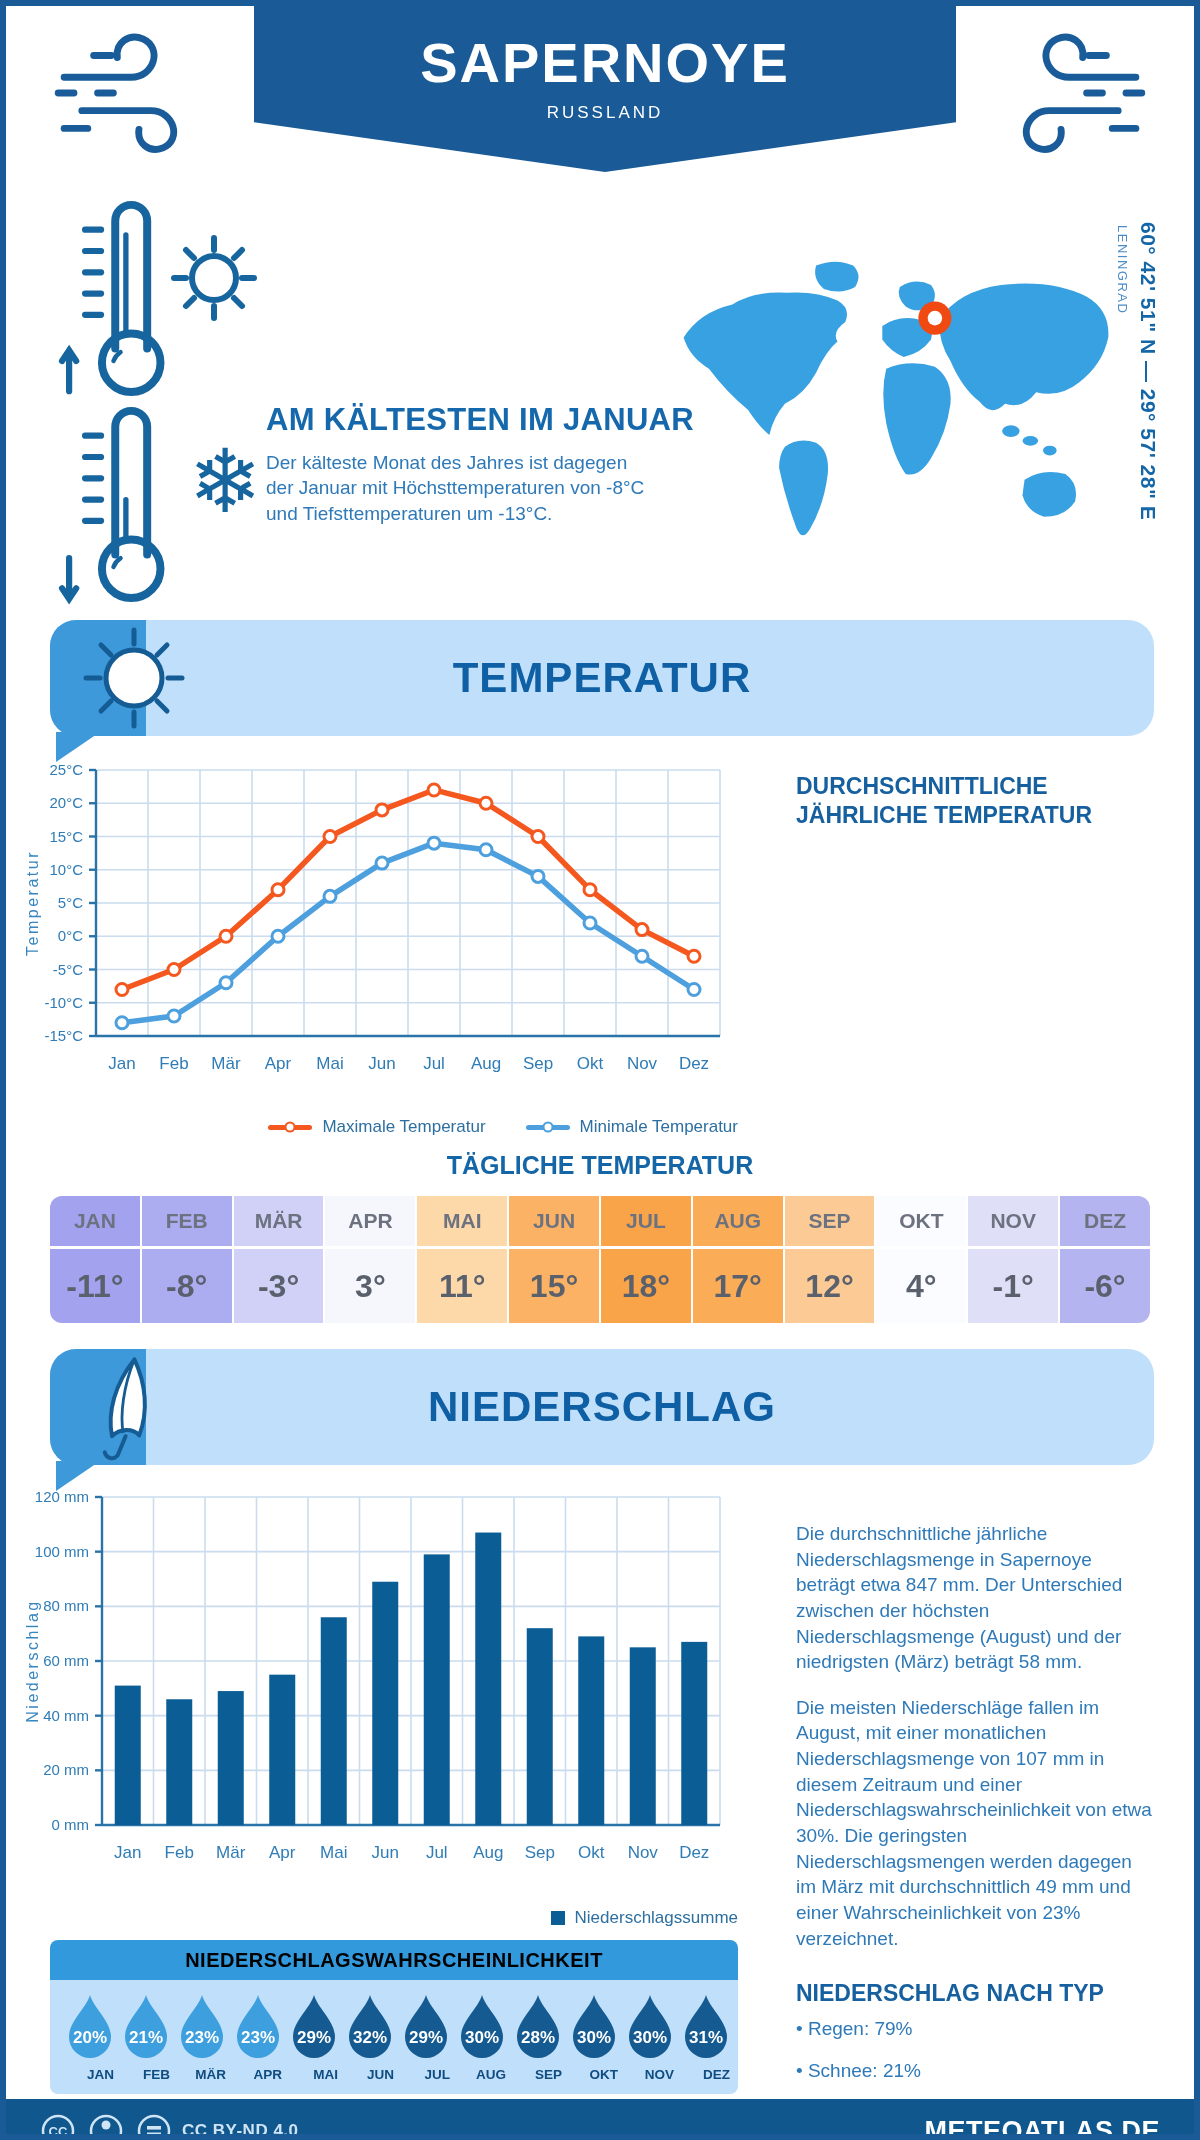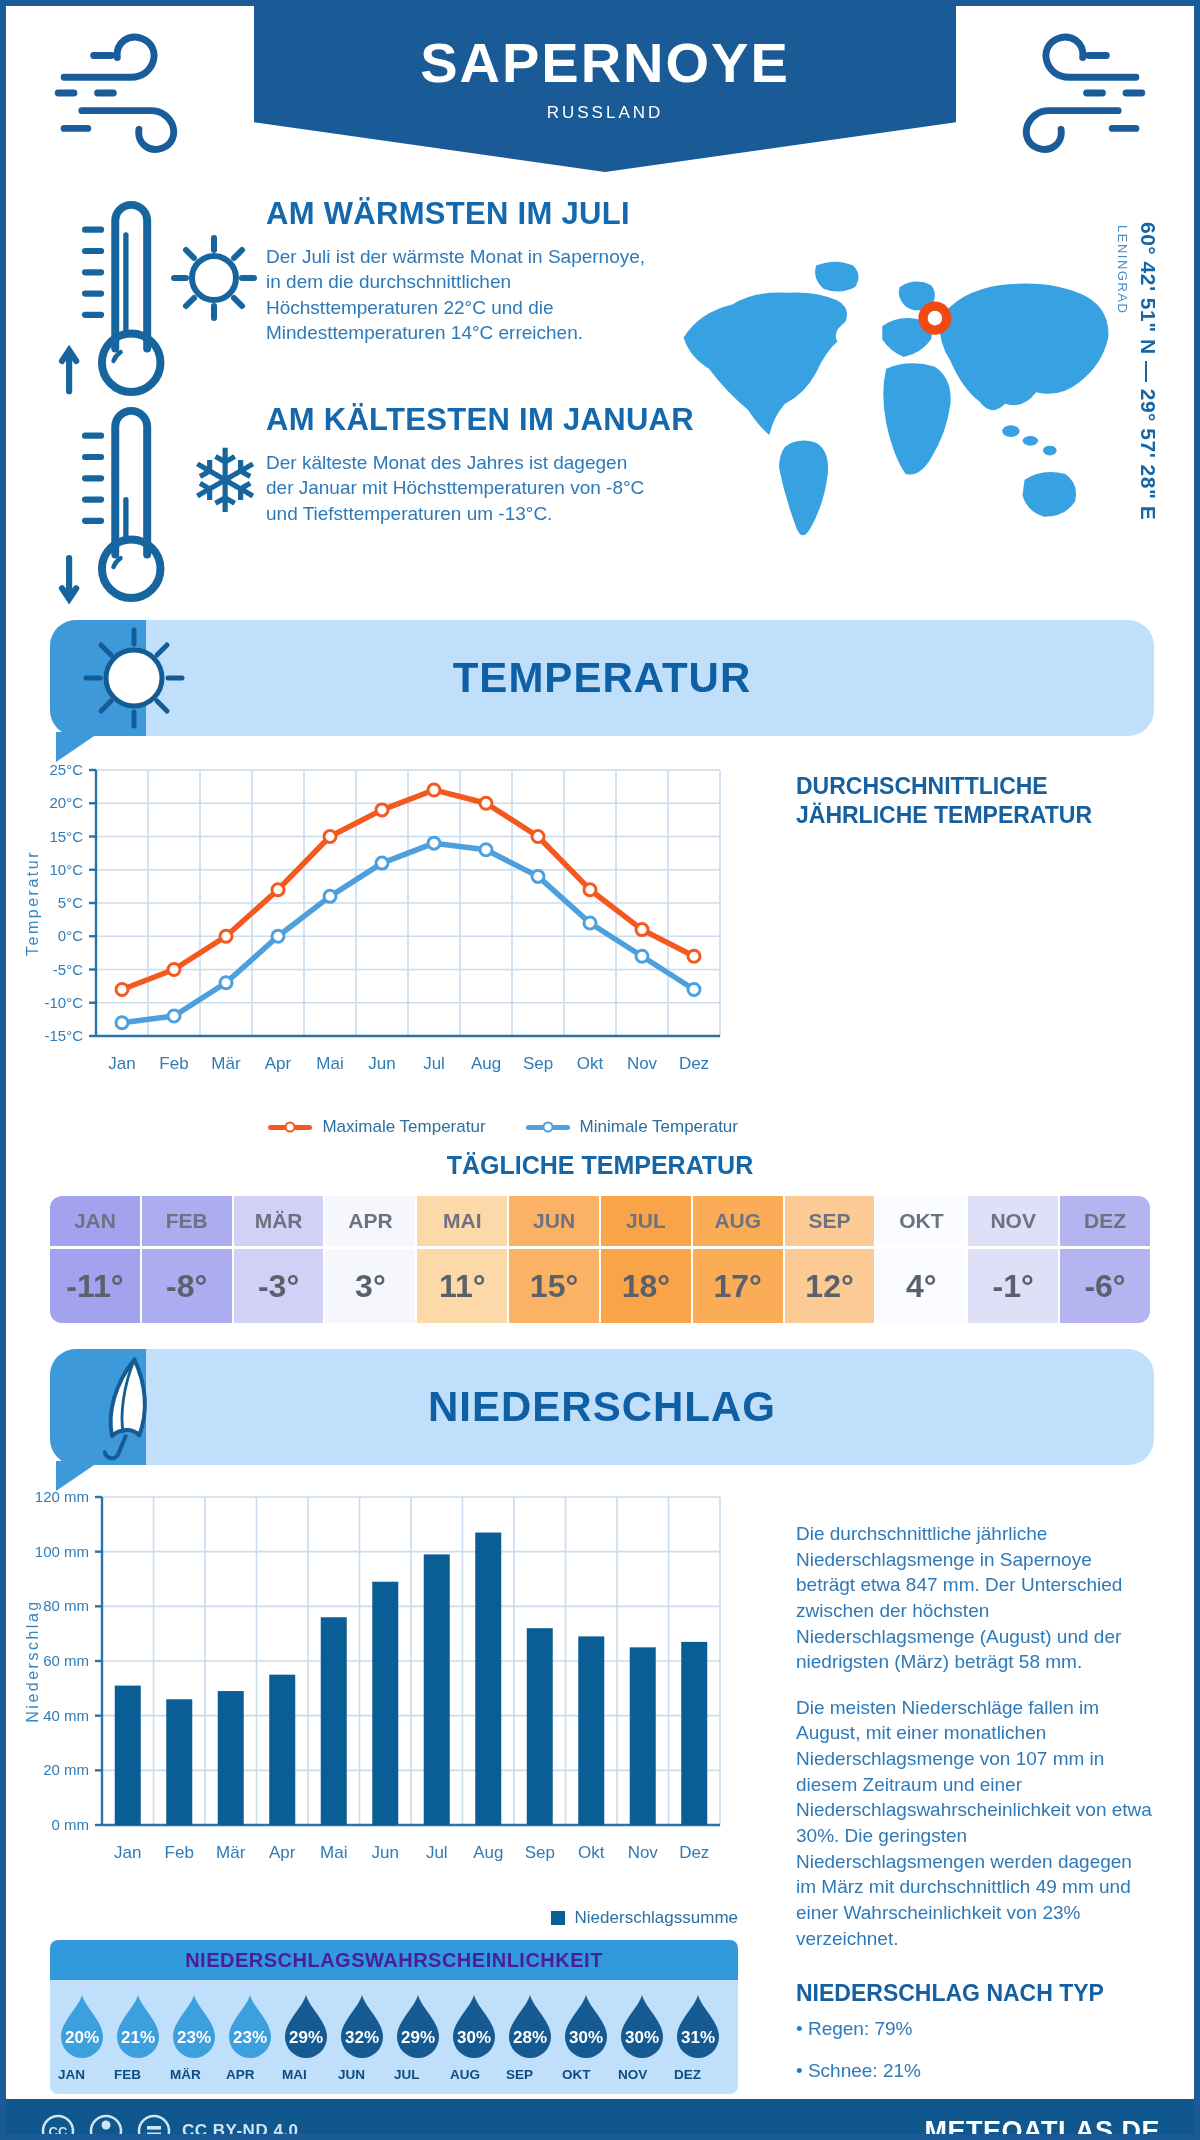--- a/index.html
+++ b/index.html
@@ -60,25 +60,25 @@
   
   .daily-title{flex:none;text-align:center;font-size:25px;color:#1566a7;margin:10px 0 16px;font-weight:bold;}
   .temp-table{flex:none;display:flex;margin:0 44px;border-radius:12px;overflow:hidden;gap:2px;}
   .tcell{flex:1;text-align:center;}
   .tcell .tm{display:block;height:50px;line-height:50px;font-size:21px;font-weight:bold;color:#6d7280;
              background:var(--c);border-bottom:3px solid #fff;}
   .tcell .tv{display:block;height:74px;line-height:74px;font-size:32px;font-weight:bold;color:#5a616d;
              background:var(--c);}
   
   .prob-panel{margin:8px 0 0 36px;width:688px;}
-  .prob-head{height:40px;background:#3399dd;border-radius:8px 8px 0 0;color:#4c1d95;text-align:center;
+  .prob-head{height:40px;background:#3399dd;border-radius:8px 8px 0 0;color:#000000;text-align:center;
              line-height:40px;font-size:20px;font-weight:bold;letter-spacing:0.5px;}
   .prob-body{background:#bfdffb;border-radius:0 0 8px 8px;padding:14px 8px 12px;}
   .drops{display:flex;}
-  .drop-slot{flex:1;text-align:left;}
+  .drop-slot{flex:1;text-align:right;}
   .dropsvg{width:48px;height:66px;}
   .dp{fill:#fff;font-size:17px;font-weight:bold;}
   .dm{font-size:13.5px;font-weight:bold;color:#0f4c80;margin-top:3px;}
   
   footer{margin-top:auto;flex:none;height:64px;background:#10578e;display:flex;align-items:center;
          padding:12px 34px;box-sizing:border-box;}
   .ccicons{display:flex;gap:12px;align-items:center;}
   .ccicons svg{width:36px;height:36px;}
   .license{color:#cfe4f5;font-weight:bold;font-size:17px;letter-spacing:0.5px;margin-left:10px;}
   .site{margin-left:auto;color:#fff;font-weight:bold;font-size:27px;letter-spacing:0.5px;}
@@ -133,24 +133,20 @@
             <line x1="48" y1="8" x2="48" y2="20"></line>
               <line x1="48" y1="76" x2="48" y2="88"></line>
             <line x1="8" y1="48" x2="20" y2="48"></line>
               <line x1="76" y1="48" x2="88" y2="48"></line>
             <line x1="20" y1="20" x2="28" y2="28"></line>
               <line x1="68" y1="68" x2="76" y2="76"></line>
             <line x1="20" y1="76" x2="28" y2="68"></line>
               <line x1="68" y1="28" x2="76" y2="20"></line>
           </g>
         </svg>
-      </div>
-      <div class="hl-body">
-        <h2>AM WÄRMSTEN IM JULI</h2>
-        <p>Der Juli ist der wärmste Monat in Sapernoye, in dem die durchschnittlichen Höchsttemperaturen 22°C und die Mindesttemperaturen 14°C erreichen.</p>
       </div>
     </article>
 
     <article class="hl">
       <div class="hl-icons">
         <svg class="thermo" viewBox="0 0 150 230" stroke="#17659e" fill="none" stroke-width="9" stroke-linecap="round">
           <circle cx="82" cy="188" r="33"></circle>
           <path d="M64 172 V28 a18 18 0 0 1 36 0 V172"></path>
           <path d="M76 110 v44" stroke-width="6"></path>
           <path d="M62 186 a20 20 0 0 1 8 -10" stroke-width="5"></path>

